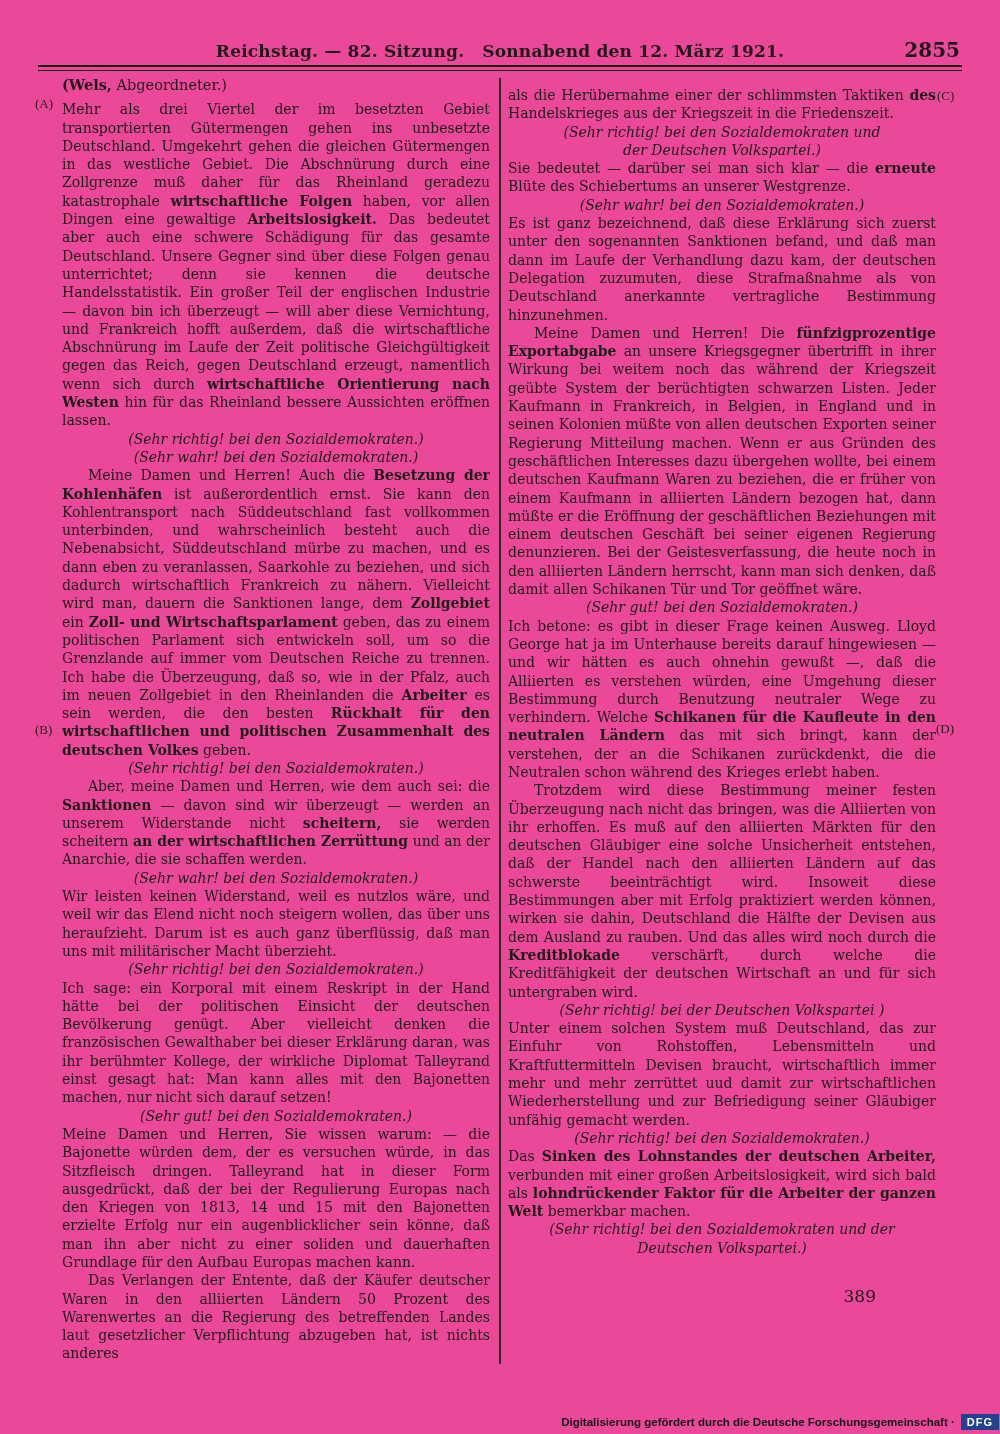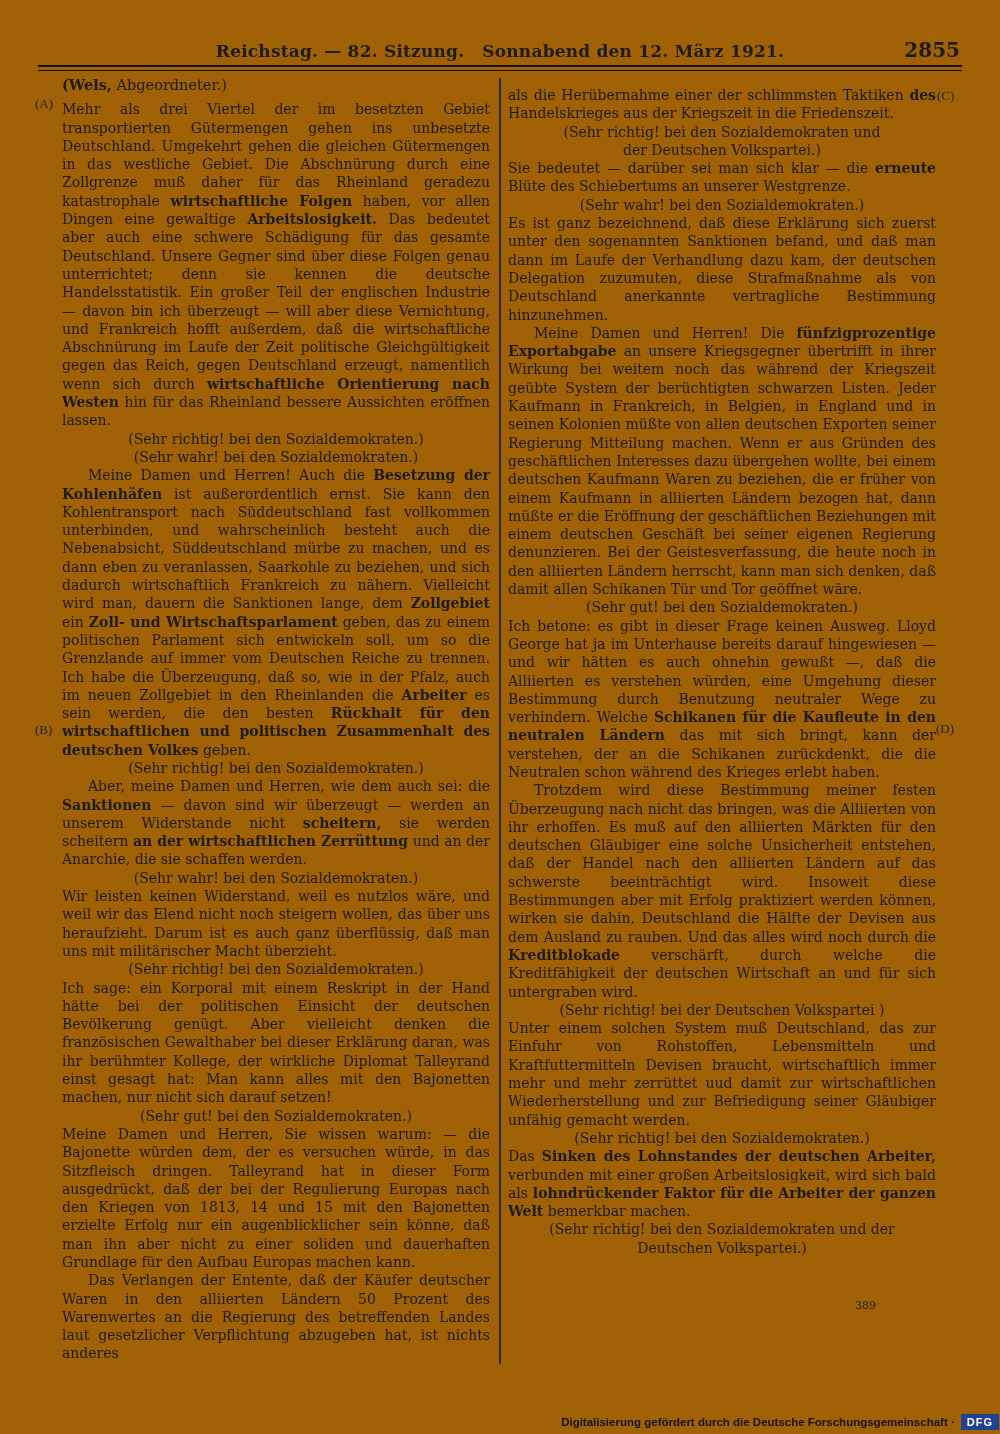--- a/index.html
+++ b/index.html
@@ -1,19 +1,19 @@
 <!DOCTYPE html>
 <html lang="de"><head>
 <meta charset="utf-8">
 <style>
   html,body{margin:0;padding:0;}
   .page{
     position:relative;
     width:1000px;height:1434px;
-    background:#a16207;
+    background:#ec4899;
     font-family:"DejaVu Serif","Liberation Serif",serif;
     color:#1e1c18;
     overflow:hidden;
   }
   
   .header-title{
     position:absolute;top:41px;left:0;width:100%;
     text-align:center;font-size:17px;font-weight:bold;
     letter-spacing:.2px;
   }
@@ -38,24 +38,24 @@
   .col-left{left:62px;height:1300px;}
   .col-right{left:508px;top:86px;height:1290px;}
   .divider{
     position:absolute;left:499px;top:78px;
     width:1.5px;height:1286px;background:#2b2923;
   }
   .speaker{font-size:14.5px;margin-bottom:6px;text-align:left;}
   .para{margin:0;}
   .para.indent{text-indent:26px;}
   .b{font-weight:bold;}
-  .inter{text-align:center;}
+  .inter{text-align:center;font-style:italic;}
   .page-sig{
-    text-align:right;padding-right:60px;margin-top:40px;
-    font-size:11px;
+    text-align:right;padding-right:60px;margin-top:30px;
+    font-size:17px;
   }
   
   .marker{
     position:absolute;
     font-family:"Liberation Serif",serif;
     font-size:13px;color:#24221d;
   }
   .marker-a{left:35px;top:96px;}
   .marker-b{left:35px;top:722px;}
   .marker-c{left:937px;top:88px;}

